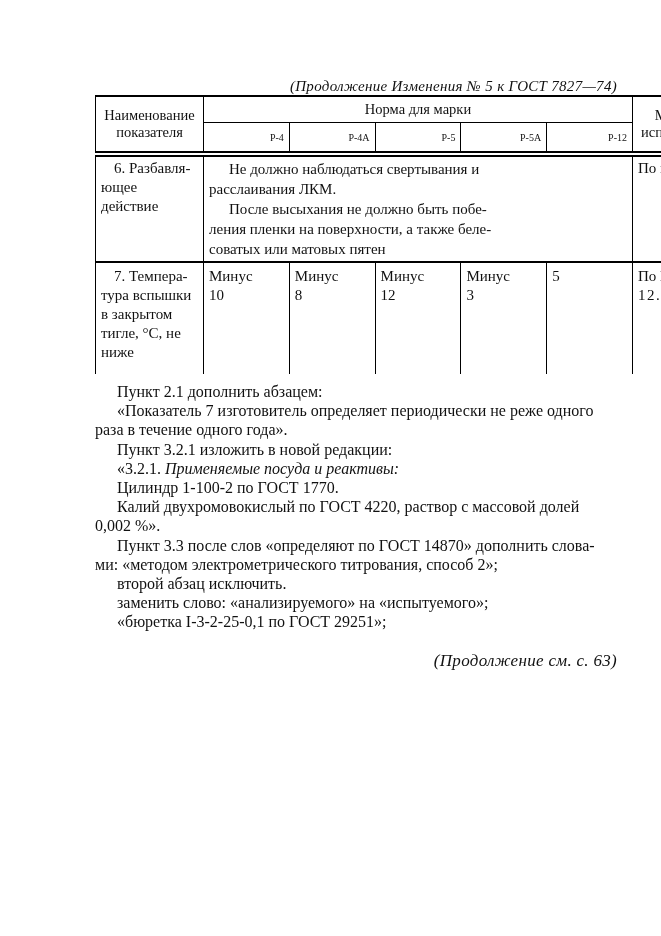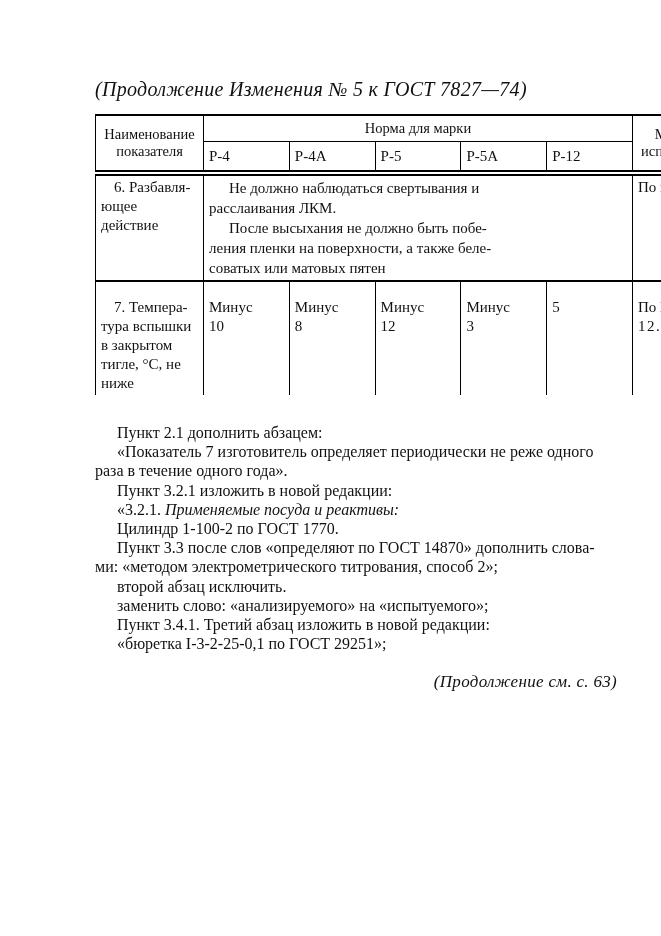--- a/index.html
+++ b/index.html
@@ -17,23 +17,23 @@
   .content {
     position: absolute;
     left: 95px;
     top: 78px;
     width: 522px;
   }
   .ml { white-space: pre-line; }
 
   .header-note {
     font-style: italic;
-    font-size: 20px;
+    font-size: 15px;
+    text-align: right;
     letter-spacing: 0.3px;
-    margin-bottom: 13px;
   }
 
   table.spec {
     border-collapse: collapse;
     width: 622px;
     table-layout: fixed;
     font-size: 15px;
     line-height: 19px;
   }
   table.spec th, table.spec td {
@@ -55,35 +55,35 @@
     height: 58px;
   }
   th.h-group {
     text-align: center;
     font-size: 14.5px;
     border-bottom: 1px solid #000;
     height: 26px;
     vertical-align: middle;
   }
   tr.head-marks th {
-    text-align: left;
-    font-size: 15px;
+    text-align: right;
+    font-size: 10px;
     height: 30px;
     vertical-align: middle;
     border-bottom: 6px double #000;
   }
   tr.row6 td { border-bottom: 2px solid #000; height: 99px; }
-  tr.row7 td { border-bottom: none; height: 112px; padding-top: 16px; }
+  tr.row7 td { border-bottom: none; height: 112px; padding-top: 4px; }
   .name-cell { text-indent: 13px; font-size: 15px; line-height: 19px; }
   .req-p { text-indent: 20px; font-size: 15px; line-height: 20px; }
   .method-cell { font-size: 15px; line-height: 19px; }
   .method-num { letter-spacing: 1.5px; }
   td.val { text-align: left; font-size: 15px; line-height: 19px; }
 
-  .body-text { margin-top: 28px; font-size: 16px; line-height: 19.2px; }
+  .body-text { margin-top: 8px; font-size: 16px; line-height: 19.2px; }
   .body-p { text-indent: 22px; }
   .it { font-style: italic; }
   .pref { margin-right: 4px; }
 
   .footer-note {
     font-style: italic;
     font-size: 17px;
     text-align: right;
     margin-top: 19px;
     letter-spacing: 0.3px;
@@ -154,24 +154,25 @@
     </tbody>
       </table>
 
     <div class="body-text">
       <p class="body-p ml">Пункт 2.1 дополнить абзацем:</p>
       <p class="body-p ml">«Показатель 7 изготовитель определяет периодически не реже одного
 раза в течение одного года».</p>
       <p class="body-p ml">Пункт 3.2.1 изложить в новой редакции:</p>
       <p class="body-p"><span class="pref">«3.2.1.</span><span class="it">Применяемые посуда и реактивы:</span></p>
       <p class="body-p ml">Цилиндр 1-100-2 по ГОСТ 1770.</p>
+      <p class="body-p ml">Калий двухромовокислый по ГОСТ 4220, раствор с массовой долей
+0,002 %».</p>
       <p class="body-p ml">Пункт 3.3 после слов «определяют по ГОСТ 14870» дополнить слова-
 ми: «методом электрометрического титрования, способ 2»;</p>
       <p class="body-p ml">второй абзац исключить.</p>
       <p class="body-p ml">заменить слово: «анализируемого» на «испытуемого»;</p>
-      <p class="body-p ml">Пункт 3.4.1. Третий абзац изложить в новой редакции:</p>
       <p class="body-p ml">«бюретка I-3-2-25-0,1 по ГОСТ 29251»;</p>
     </div>
 
     <div class="footer-note">(Продолжение см. с. 63)</div>
 
   </div>
 </div>
 
 </body></html>

